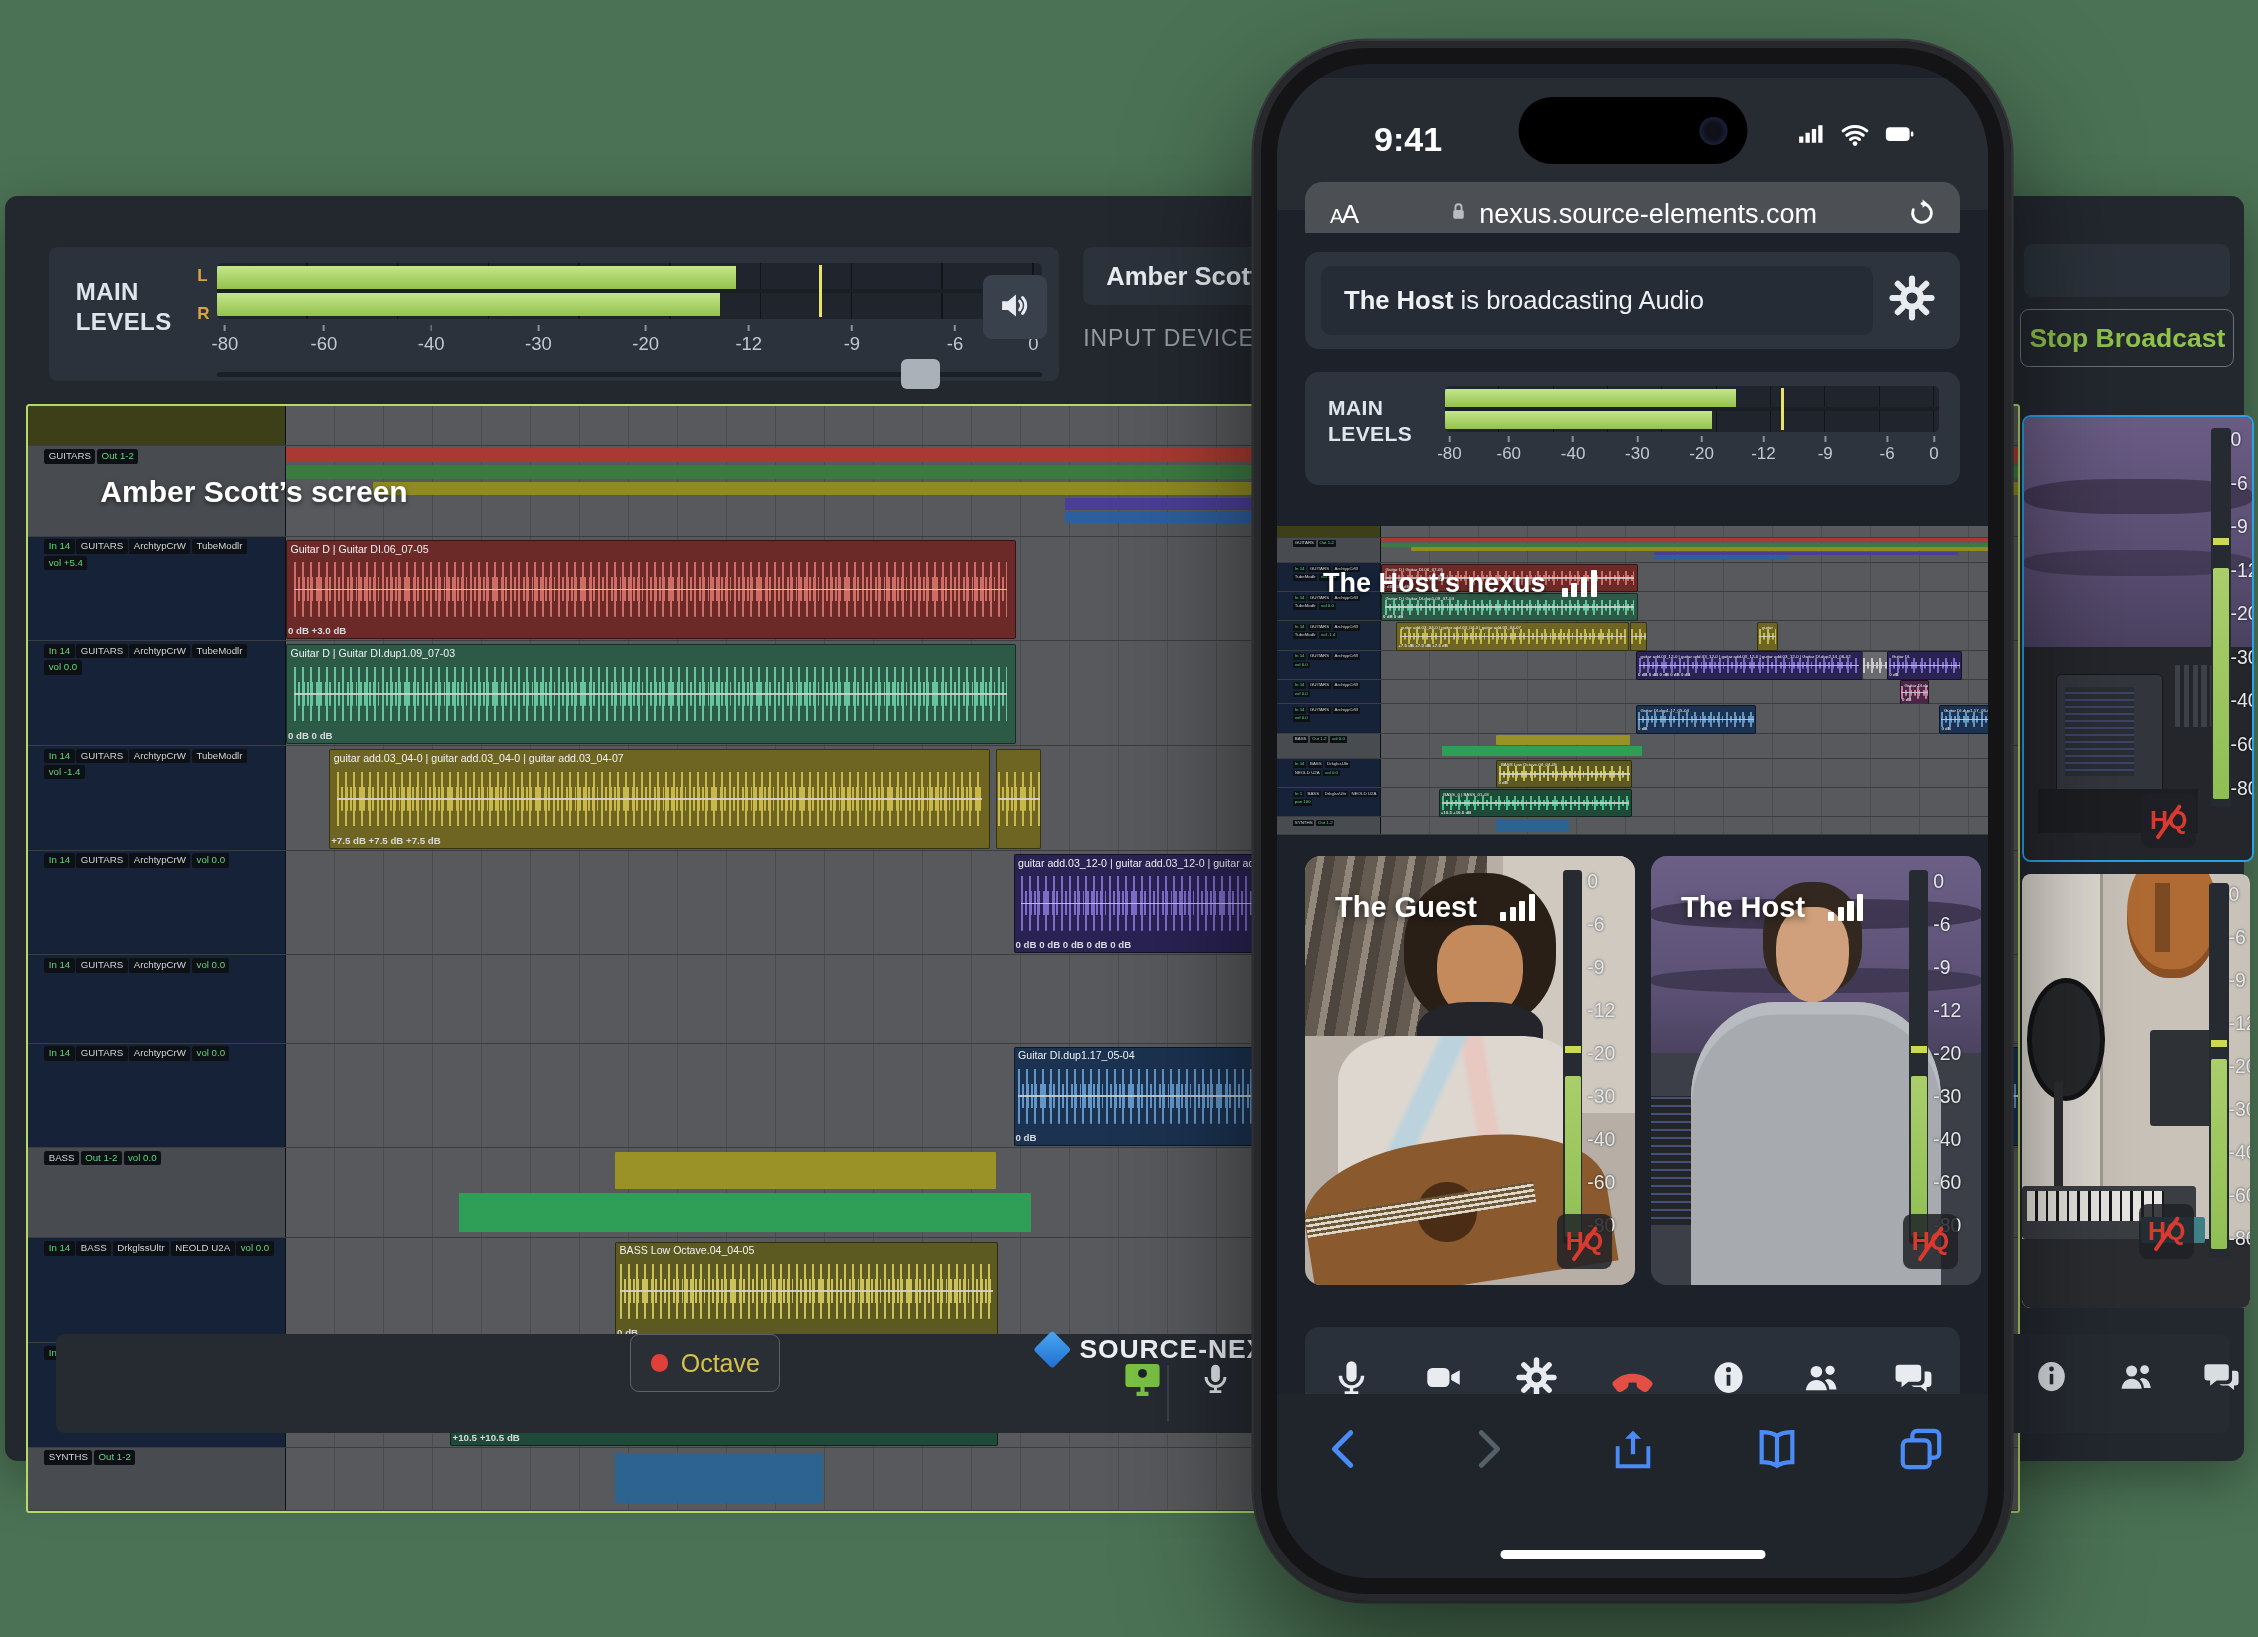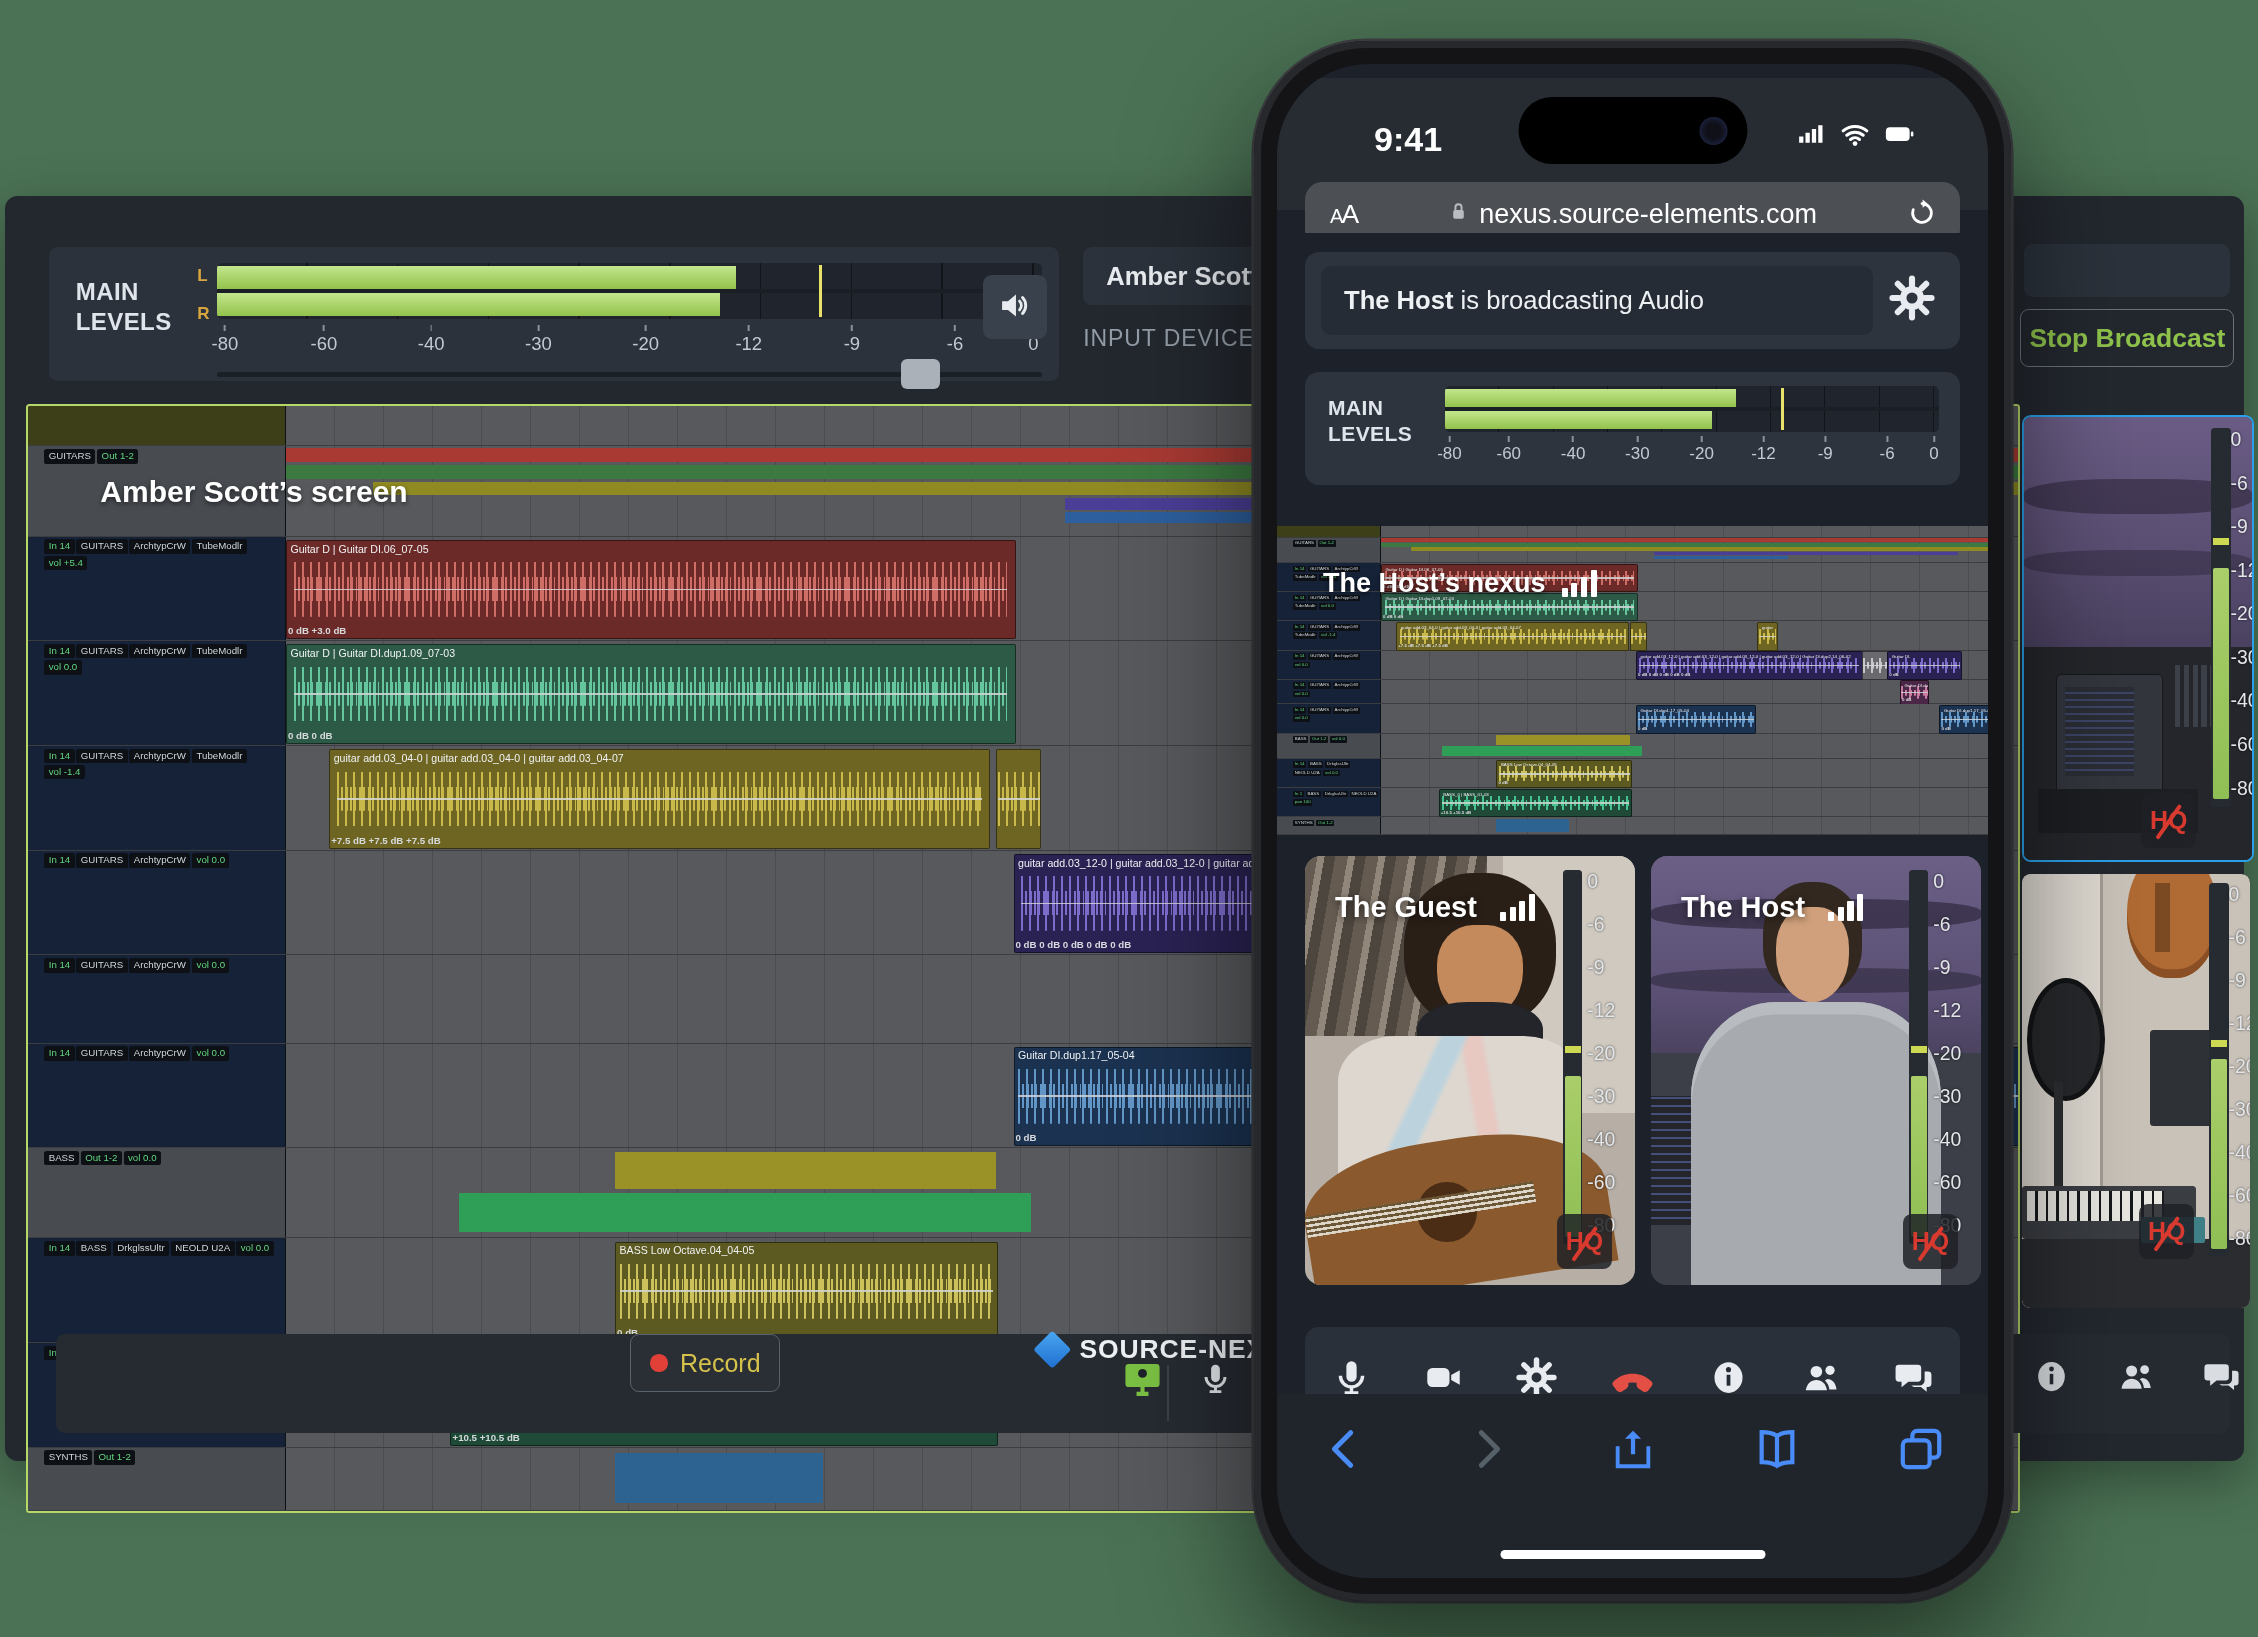--- a/index.html
+++ b/index.html
@@ -466,21 +466,21 @@
   </div>
 
   <div id="d-bottombar" class="abs">
     <div class="brand">
       <div class="diamond"></div>
       <div class="brand-name">SOURCE-NEXUS</div>
     </div>
     <div class="vdiv"></div>
     <div id="record-btn" class="bar-btn">
       <span class="dot"></span>
-      <span>Record</span>
+      <span>Octave</span>
     </div>
     <div id="share-ind">
         <span><svg viewBox="0 0 24 24" width="100%" height="100%" fill="currentColor">
             <rect x="2" y="3.5" width="20" height="13.5" rx="2"></rect>
             <circle cx="12" cy="9" r="2.6" fill="#1d222a"></circle>
             <path d="M8.5 21h7M12 17v4" stroke="currentColor" stroke-width="2.4" fill="none"></path>
           </svg></span>
       </div>
     <div id="d-mic">
         <span><svg viewBox="0 0 24 24" width="100%" height="100%" fill="currentColor">

